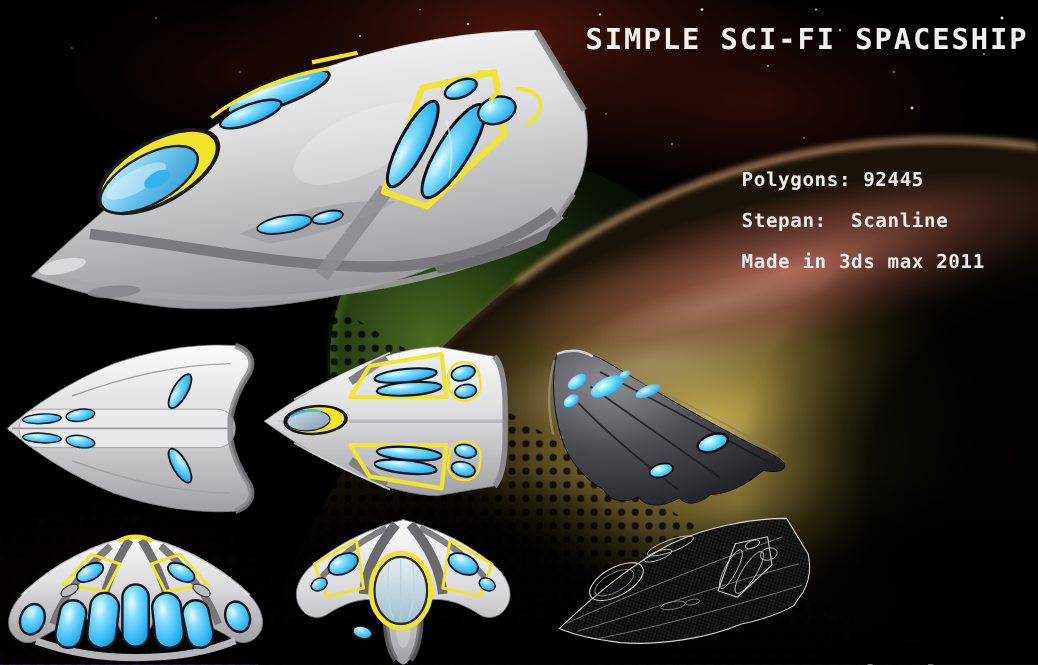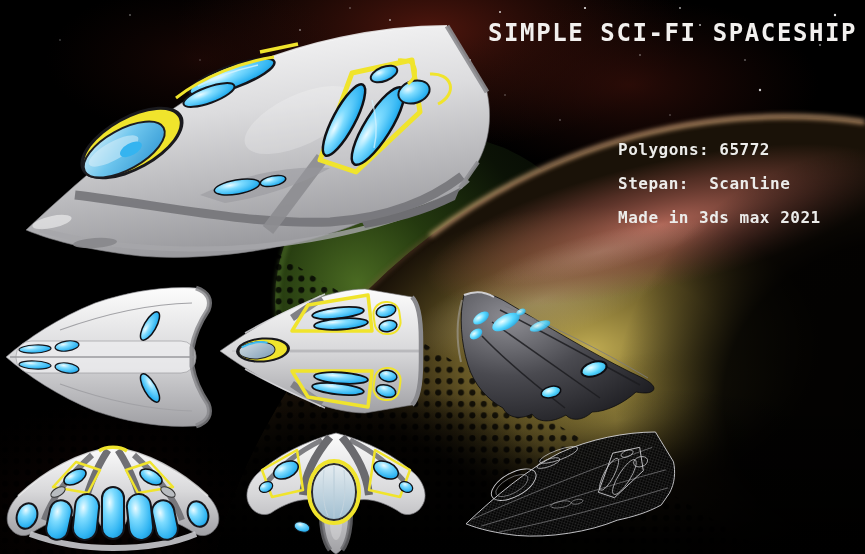--- a/index.html
+++ b/index.html
@@ -375,23 +375,23 @@
     <ellipse cx="384" cy="74" rx="14" ry="7" transform="rotate(-22 384 74)" stroke="#d8d8dc" stroke-width="1.5"></ellipse>
     <ellipse cx="414" cy="92" rx="16" ry="11" transform="rotate(-18 414 92)" stroke="#d8d8dc" stroke-width="1.5"></ellipse>
     <ellipse cx="237" cy="187" rx="23" ry="7" transform="rotate(-10 237 187)" stroke="#b8b8bc" stroke-width="1.2"></ellipse>
     <ellipse cx="273" cy="181" rx="13" ry="5" transform="rotate(-12 273 181)" stroke="#b8b8bc" stroke-width="1.2"></ellipse>
   </g>
 </svg>
 
 <div class="title">SIMPLE SCI-FI SPACESHIP</div>
 
 <div class="specs">
-  <div class="line">Polygons: 65772</div>
+  <div class="line">Polygons: 92445</div>
   <div class="line">Stepan:  Scanline</div>
-  <div class="line">Made in 3ds max 2021</div>
+  <div class="line">Made in 3ds max 2011</div>
 </div>
 
 <div class="credit">
   <div>by Stepan Dologopolov</div>
   
 </div>
 
 </div>
 
 </body></html>

